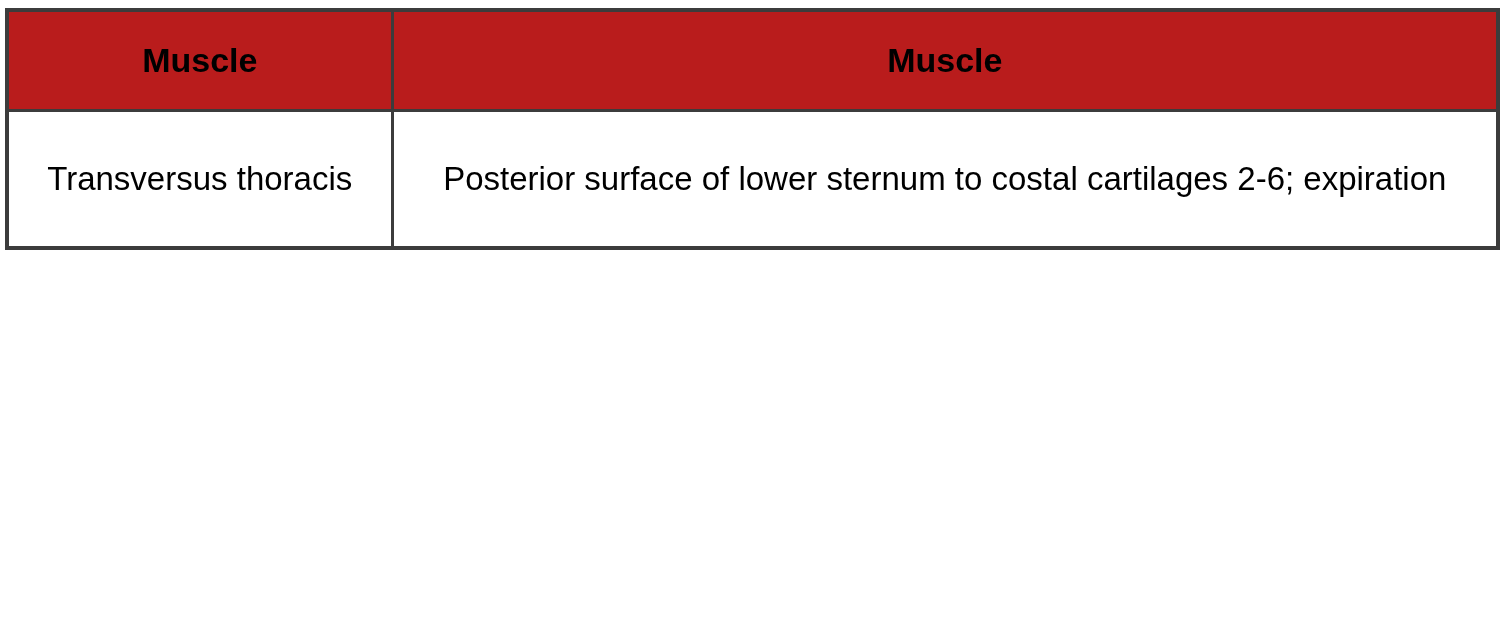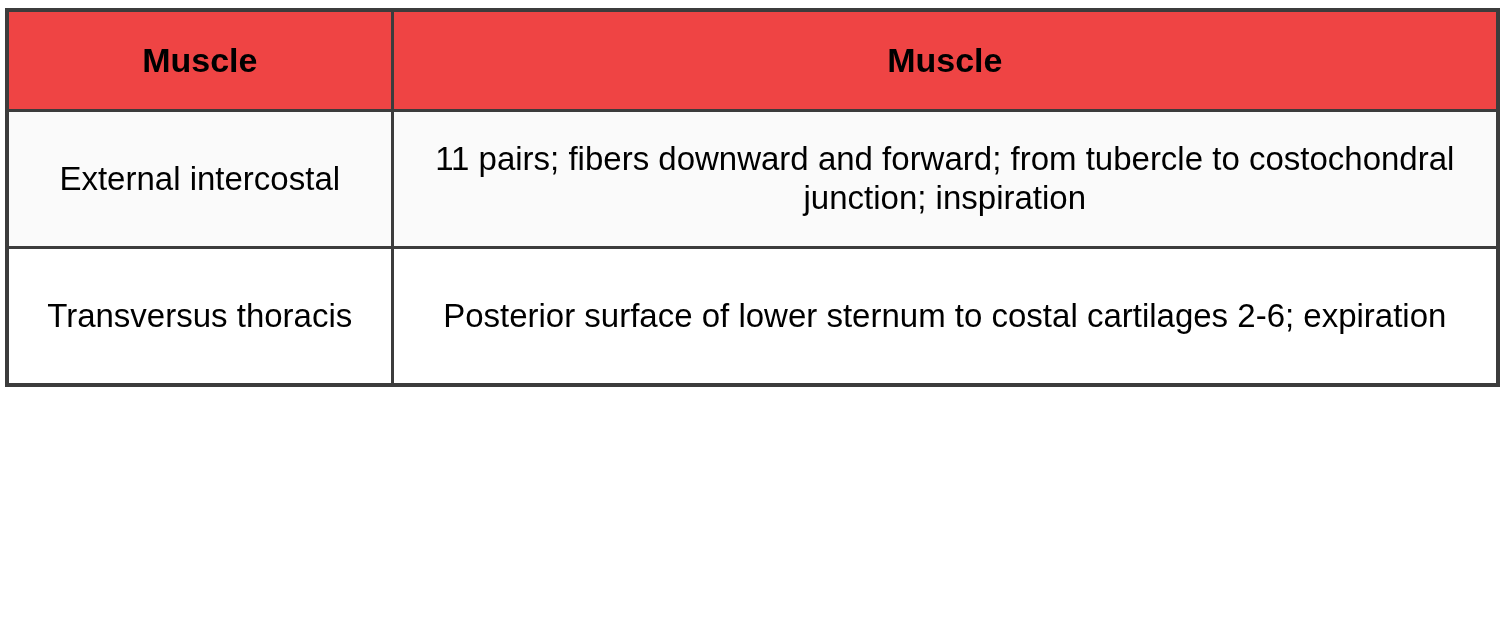--- a/index.html
+++ b/index.html
@@ -35,21 +35,21 @@
   table.muscle-table td {
     border: 3px solid #3c3c3c;
     text-align: center;
     vertical-align: middle;
     color: #000000;
     padding: 6px 10px;
     line-height: 1.18;
   }
 
   table.muscle-table thead th {
-    background: #ef4444;
+    background: #b91c1c;
     font-size: 34px;
     font-weight: bold;
     height: 85px;
   }
 
   table.muscle-table tbody td {
     font-size: 33px;
     font-weight: normal;
     height: 122px;
   }
@@ -69,23 +69,19 @@
       <col class="col-muscle">
       <col class="col-details">
     </colgroup>
     <thead>
       <tr>
         <th class="cell-muscle">Muscle</th>
         <th class="cell-details">Muscle</th>
       </tr>
     </thead>
     <tbody>
-      <tr class="row-shaded">
-        <td class="cell-muscle">External intercostal</td>
-        <td class="cell-details">11 pairs; fibers downward and forward; from tubercle to costochondral junction; inspiration</td>
-      </tr>
       <tr class="row-plain">
         <td class="cell-muscle">Transversus thoracis</td>
         <td class="cell-details">Posterior surface of lower sternum to costal cartilages 2-6; expiration</td>
       </tr>
     </tbody>
   </table>
 </div>
 
 </body></html>

